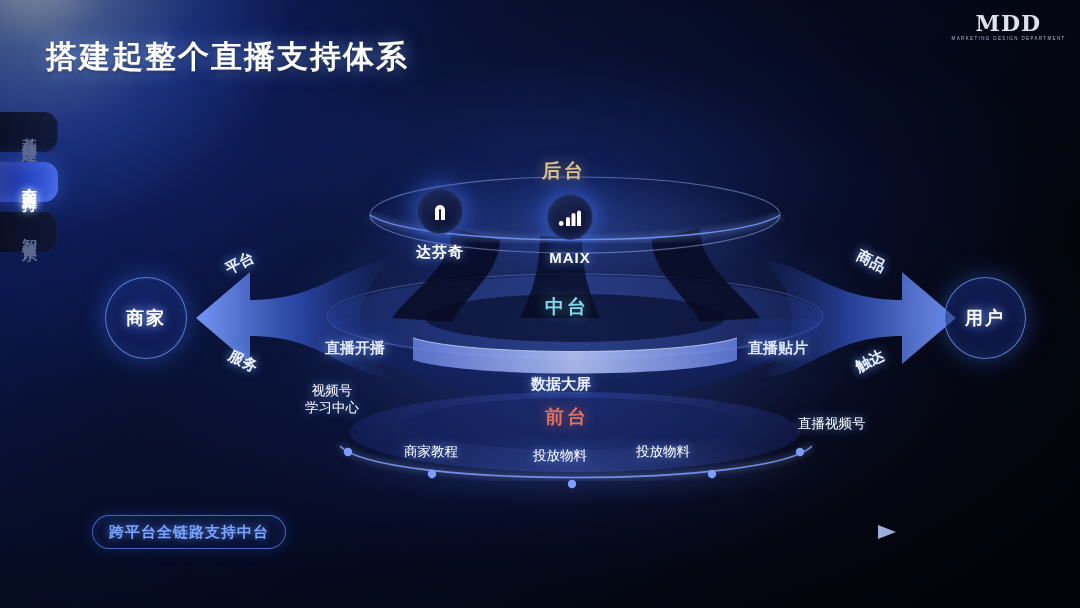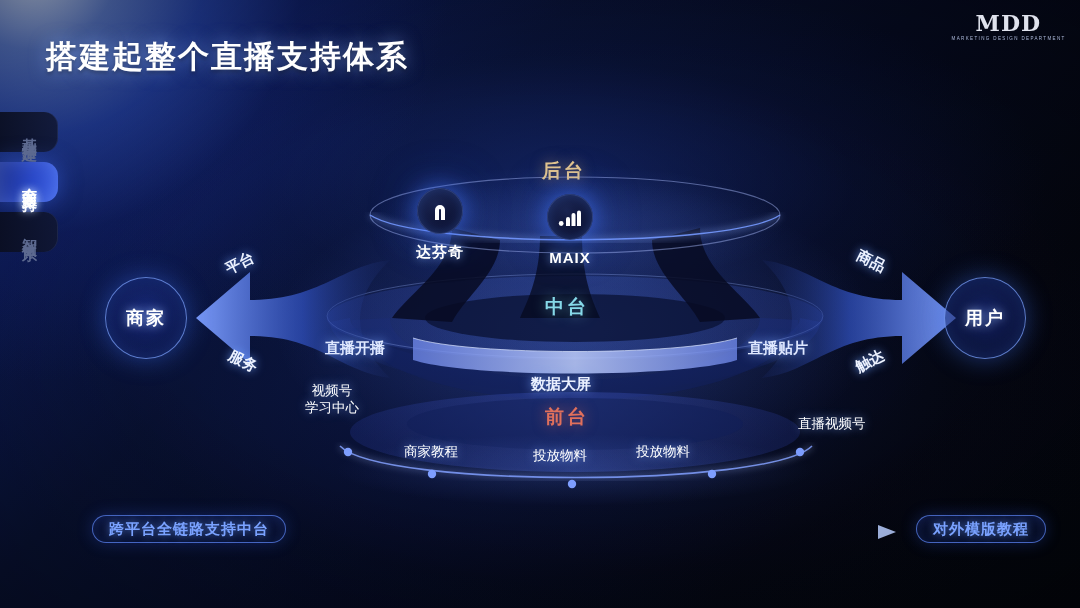--- a/index.html
+++ b/index.html
@@ -124,21 +124,21 @@
     text-shadow:0 0 10px rgba(120,165,255,.8); white-space:nowrap; text-align:center;
   }
   #fl-xuexi { left:305px; top:383px; line-height:1.25; }
   #fl-jiaocheng{ left:404px; top:443px; }
   #fl-kaifang{ left:533px; top:447px; }
   #fl-wuliao{ left:636px; top:443px;text-align:center; }
   #fl-shipin{ left:760px; top:415px;margin-left:38px; }
 
   
   .pill{
-    position:absolute; height:28px; border-radius:17px;
+    position:absolute; height:34px; border-radius:17px;
     display:flex; align-items:center; justify-content:center;
     padding:0 16px; font-size:15px; font-weight:bold; color:#7aa2ff;
     border:1.3px solid rgba(90,130,240,.75);
     background:linear-gradient(180deg, rgba(16,26,70,.55), rgba(8,14,42,.55));
     box-shadow:0 0 16px rgba(50,90,220,.3), inset 0 0 14px rgba(40,80,200,.22);
     text-shadow:0 0 8px rgba(100,150,255,.8); white-space:nowrap; letter-spacing:1px;
   }
   #pill-left { left:92px; top:515px; }
   #pill-right{ right:34px; top:515px; }
 </style>
@@ -303,15 +303,14 @@
   <div class="front-label" id="fl-xuexi">
     <div>视频号</div>
     <div>学习中心</div>
   </div>
   <div class="front-label" id="fl-jiaocheng">商家教程</div>
   <div class="front-label" id="fl-kaifang">投放物料</div>
   <div class="front-label" id="fl-wuliao">投放物料</div>
   <div class="front-label" id="fl-shipin">直播视频号</div>
 
   <div class="pill" id="pill-left">跨平台全链路支持中台</div>
-  <div class="pill" id="pill-right">对外模版教程</div>
 
 </div>
 
 </body></html>

